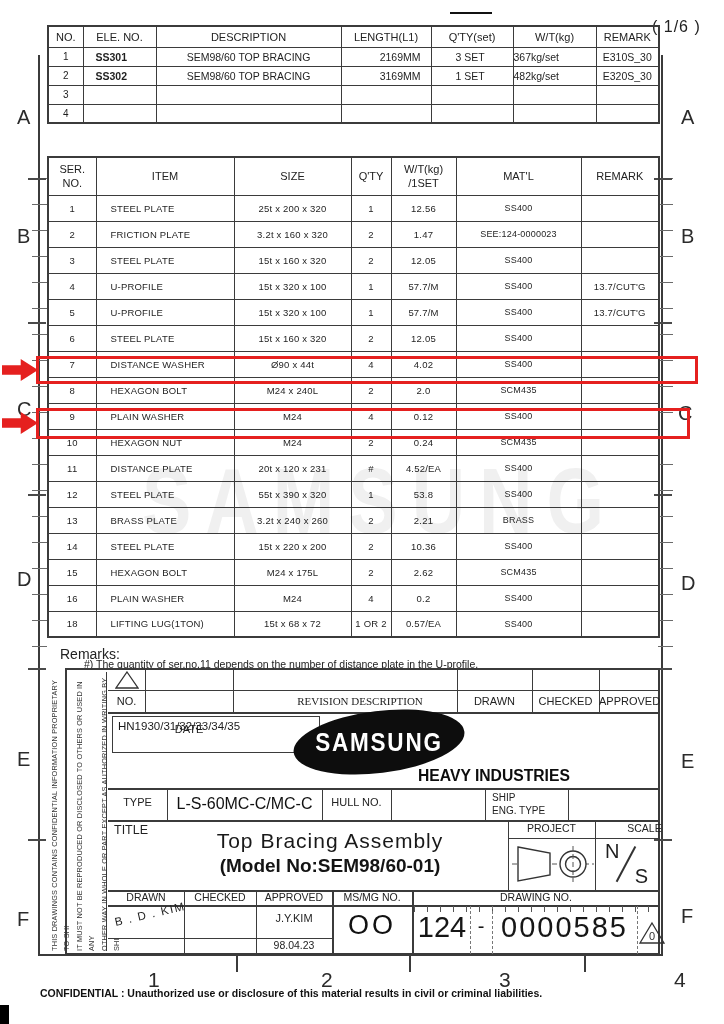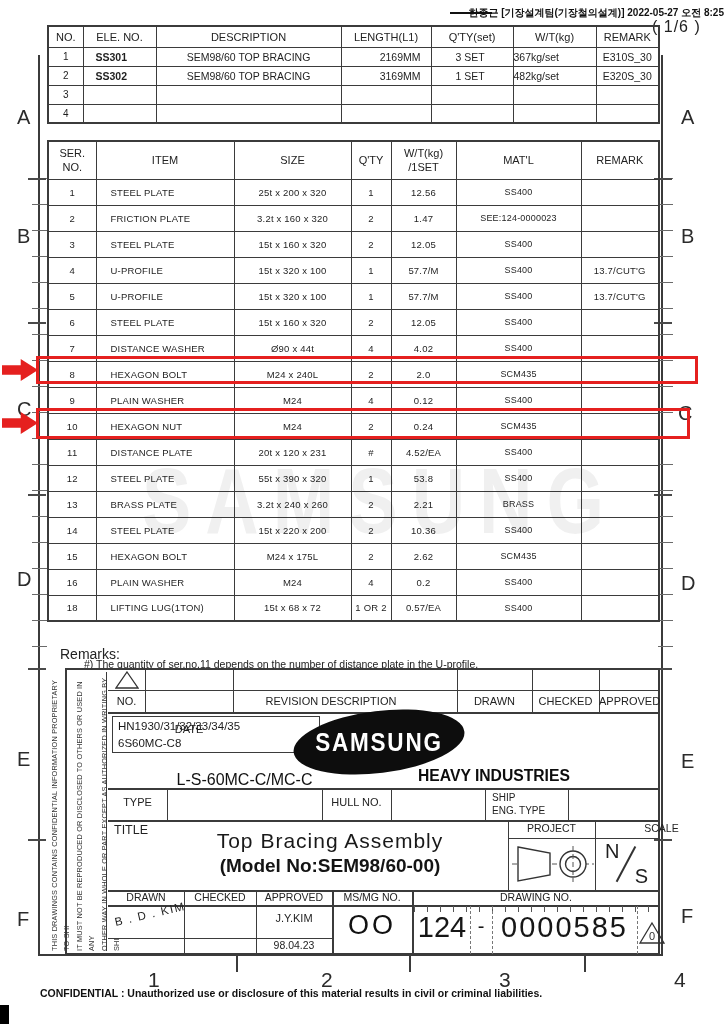--- a/index.html
+++ b/index.html
@@ -20,21 +20,21 @@
   td, th { border:1px solid #3b3b3b; overflow:hidden; white-space:pre-line; }
   .ele-table { left:47px; top:25px; width:611px; }
   .ele-table th { height:21px; font-size:11px; font-weight:normal; color:#222; }
   .ele-table td { height:19px; font-size:10.5px; text-align:center; }
   .ele-table td:nth-child(1) { font-size:10px; }
   .ele-table td:nth-child(2) { font-weight:bold; text-align:left; padding-left:12px; }
   .ele-table td:nth-child(4) { text-align:right; padding-right:10px; }
   .ele-table td:nth-child(5) { text-align:left; padding-left:24px; }
   .ele-table td:nth-child(6) { text-align:left; padding-right:6px; }
   .ele-table table, .parts-table table { border:2px solid #3b3b3b; }
-  .parts-table { left:47px; top:140px; width:611px; }
+  .parts-table { left:47px; top:156px; width:611px; }
   .parts-table th { height:38px; font-size:11px; font-weight:normal; color:#222; line-height:1.3; }
   .parts-table td { height:26px; font-size:9.5px; text-align:center; letter-spacing:0.2px; }
   .parts-table td:nth-child(2) { text-align:left; padding-left:14px; }
   .parts-table td:nth-child(6) { font-size:9px; }
   
   .frame-letter { font-size:20px; color:#2b2b2b; font-weight:400; }
   .bottom-number { font-size:21px; color:#2b2b2b; bottom:32px; }
   .tick { position:absolute; height:1.5px; width:18px; background:#4a4a4a; }
   .rowticks { position:absolute; width:15px; top:178px; height:469px;
     background:repeating-linear-gradient(180deg,#6a6a6a 0 1px,transparent 1px 26px); }
@@ -58,21 +58,21 @@
   .rev-label { font-size:11px; color:#222; text-align:center; line-height:22px; }
   .hn-box { left:112px; top:716px; width:208px; height:37px; border:1.5px solid #3b3b3b;
     font-size:11.5px; line-height:17px; padding:1px 5px; color:#1a1a1a; }
   .samsung-oval { left:293px; top:711px; width:172px; height:62px; background:#0d0d0d;
     border-radius:50%; transform:rotate(-7deg); display:flex; align-items:center; justify-content:center; }
   .samsung-oval span { color:#fff; font-weight:bold; font-size:25px; letter-spacing:2px;
     transform:rotate(7deg) scaleX(0.9); }
   .heavy-ind { left:418px; top:767px; font-size:16px; font-weight:800; color:#0d0d0d;
     letter-spacing:0px; transform:scaleX(0.98); transform-origin:left; }
   .cell-label { position:absolute; font-size:11px; color:#222; text-align:center; }
-  .type-value { left:167px; top:764px; width:155px; height:44px; line-height:32px;
+  .type-value { left:167px; top:788px; width:155px; height:44px; line-height:32px;
     text-align:center; font-size:16px; color:#111; }
   .title-label { left:114px; top:823px; font-size:12.5px; color:#222; }
   .title-line1 { left:150px; top:829px; width:360px; text-align:center; font-size:21px; color:#191919; letter-spacing:1px; }
   .title-line2 { left:150px; top:855px; width:360px; text-align:center; font-size:19px; font-weight:600; color:#141414; }
   .ns-wrap { left:595px; top:838px; width:65px; height:52px; }
   .ns-wrap .n { position:absolute; left:10px; top:2px; font-size:20px; }
   .ns-wrap .s { position:absolute; right:12px; bottom:2px; font-size:20px; }
   .ns-wrap .slash { position:absolute; left:30px; top:6px; width:1.5px; height:40px; background:#333; transform:rotate(28deg); }
   .sign-label { position:absolute; top:890px; height:15px; line-height:15px; font-size:10.5px; text-align:center; color:#222; }
   .bdkim { left:114px; top:908px; font-size:11.5px; letter-spacing:1.5px; transform:rotate(-13deg); color:#222; }
@@ -88,21 +88,20 @@
   .conf-line { left:40px; top:987px; font-size:10.5px; font-weight:bold; color:#111; }
   .corner-mark { left:0; top:1005px; width:9px; height:19px; background:#000; }
   svg { display:block; }
 </style>
 </head>
 <body>
 
 <div class="sheet">
 
   <div class="abs scan-header-line"></div>
-  <div class="abs scan-header">한종근 [기장설계팀(기장철의설계)] 2022-05-27 오전 8:25</div>
   <div class="abs page-marker">( 1/6 )</div>
 
   <div class="line" style="left:38px; top:55px; width:1.5px; height:900px;"></div>
   <div class="line" style="left:661px; top:55px; width:1.5px; height:900px;"></div>
   <div class="line" style="left:38px; top:954px; width:625px; height:1.5px;"></div>
   <div class="rowticks" style="left:32px;"></div>
   <div class="rowticks" style="left:658px;"></div>
   <div class="tick" style="left:28px; top:178px;"></div>
   <div class="tick" style="left:28px; top:322px;"></div>
   <div class="tick" style="left:28px; top:494px;"></div>
@@ -404,28 +403,27 @@
   <div class="line" style="left:457px; top:668px; width:1px; height:44px;"></div>
   <div class="line" style="left:532px; top:668px; width:1px; height:44px;"></div>
   <div class="line" style="left:599px; top:668px; width:1px; height:44px;"></div>
   <div class="abs" style="left:115px; top:671px;">
     <svg width="24" height="18" viewBox="0 0 24 18">
         <polygon points="12,1 23,17 1,17" fill="none" stroke="#333" stroke-width="1.3"></polygon>
       </svg>
   </div>
   <div class="abs rev-label" style="left:108px; top:690px; width:37px;">NO.</div>
   <div class="abs rev-label" style="left:145px; top:690px; width:88px;margin-top:28px;">DATE</div>
-  <div class="abs rev-label" style="left:219px; top:690px; width:224px;">REVISION  DESCRIPTION</div>
+  <div class="abs rev-label" style="left:248px; top:690px; width:224px;font-family:Liberation Serif, serif;">REVISION  DESCRIPTION</div>
   <div class="abs rev-label" style="left:457px; top:690px; width:75px;">DRAWN</div>
   <div class="abs rev-label" style="left:532px; top:690px; width:67px;">CHECKED</div>
   <div class="abs rev-label" style="left:599px; top:690px; width:61px;">APPROVED</div>
 
   <div class="abs hn-box">
     <div>HN1930/31/32/33/34/35</div>
-    <div>6S60MC-C8</div>
   </div>
   <div class="abs samsung-oval">
     <span>SAMSUNG</span>
   </div>
   <div class="abs heavy-ind">HEAVY INDUSTRIES</div>
 
   <div class="line" style="left:108px; top:788px; width:552px; height:1.5px;"></div>
   <div class="line" style="left:108px; top:820px; width:552px; height:1.5px;"></div>
   <div class="line" style="left:167px; top:788px; width:1px; height:32px;"></div>
   <div class="line" style="left:322px; top:788px; width:1px; height:32px;"></div>
@@ -437,23 +435,23 @@
   <div class="cell-label" style="left:322px; top:796px; width:69px;">HULL NO.</div>
   <div class="cell-label" style="left:492px; top:791px; width:70px; text-align:left; font-size:10px; line-height:13px; white-space:pre-line;">SHIP
 ENG. TYPE</div>
 
   <div class="line" style="left:108px; top:890px; width:552px; height:1.5px;"></div>
   <div class="line" style="left:508px; top:820px; width:1px; height:70px;"></div>
   <div class="line" style="left:595px; top:820px; width:1px; height:70px;"></div>
   <div class="line" style="left:508px; top:838px; width:152px; height:1px;"></div>
   <div class="abs title-label">TITLE</div>
   <div class="abs title-line1">Top Bracing Assembly</div>
-  <div class="abs title-line2">(Model No:SEM98/60-00)</div>
+  <div class="abs title-line2">(Model No:SEM98/60-01)</div>
   <div class="cell-label" style="left:508px; top:822px; width:87px; font-size:10.5px;">PROJECT</div>
-  <div class="cell-label" style="left:621px; top:822px; width:65px; font-size:10.5px;padding-left:16px;">SCALE</div>
+  <div class="cell-label" style="left:604px; top:822px; width:65px; font-size:10.5px;padding-left:16px;">SCALE</div>
   <div class="abs" style="left:512px; top:842px;">
     <svg width="82" height="44" viewBox="0 0 82 44">
       <line x1="0" y1="22" x2="82" y2="22" stroke="#555" stroke-width="1" stroke-dasharray="5,3"></line>
       <polygon points="6,5 38,11 38,33 6,39" fill="#fff" stroke="#333" stroke-width="1.4"></polygon>
       <circle cx="61" cy="22" r="13" fill="#fff" stroke="#333" stroke-width="1.4"></circle>
       <circle cx="61" cy="22" r="7.5" fill="none" stroke="#333" stroke-width="1.4"></circle>
       <line x1="61" y1="4" x2="61" y2="40" stroke="#555" stroke-width="1" stroke-dasharray="5,3"></line>
     </svg>
   </div>
   <div class="abs ns-wrap">

